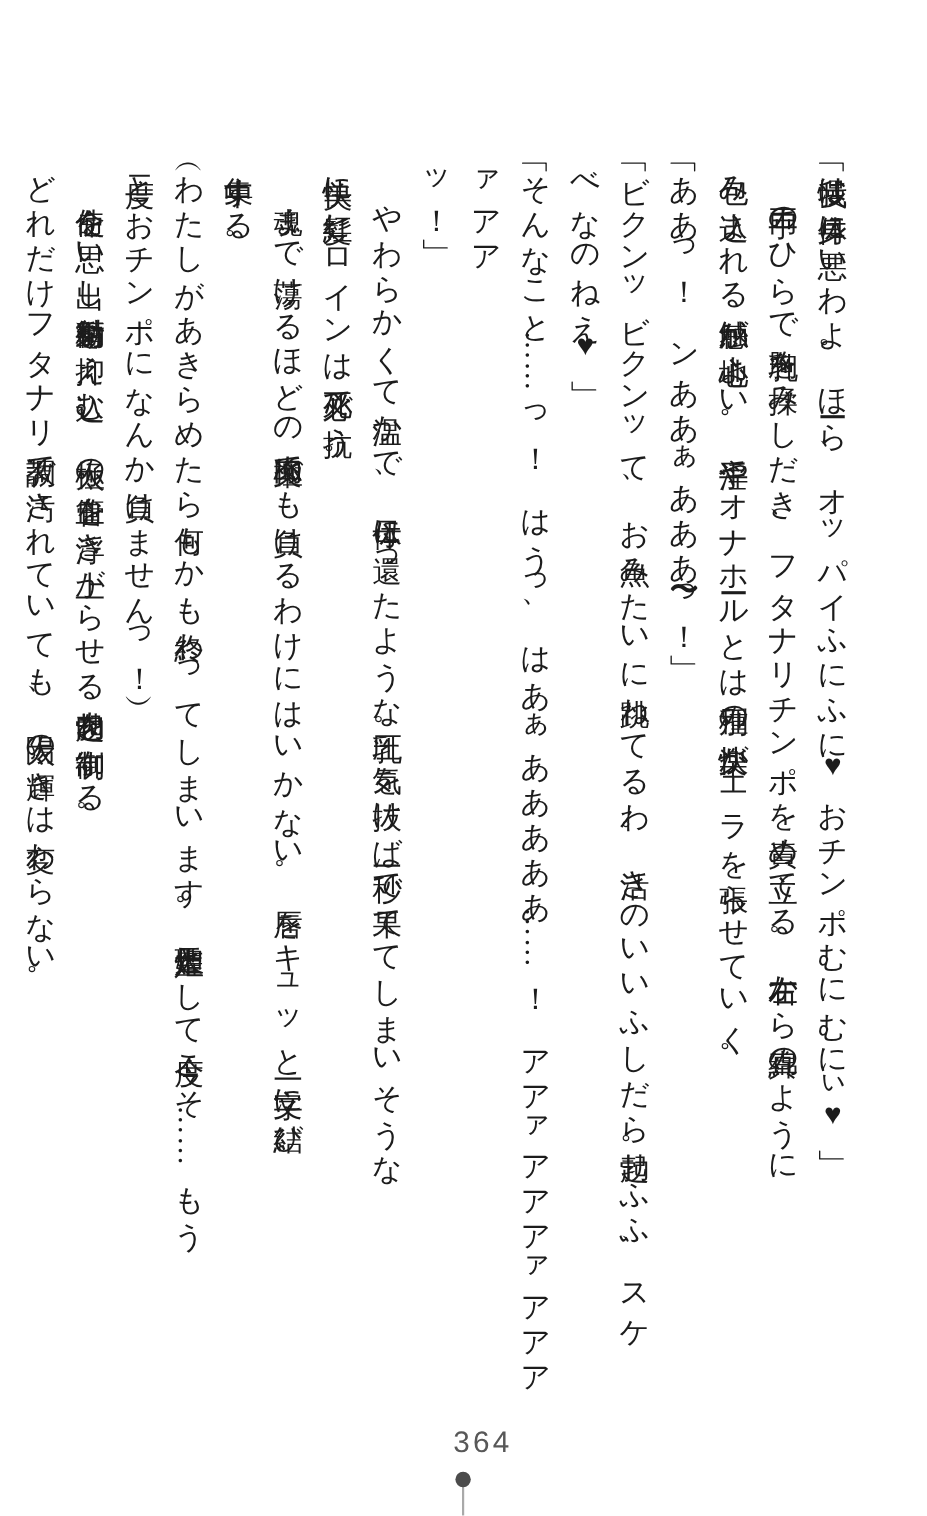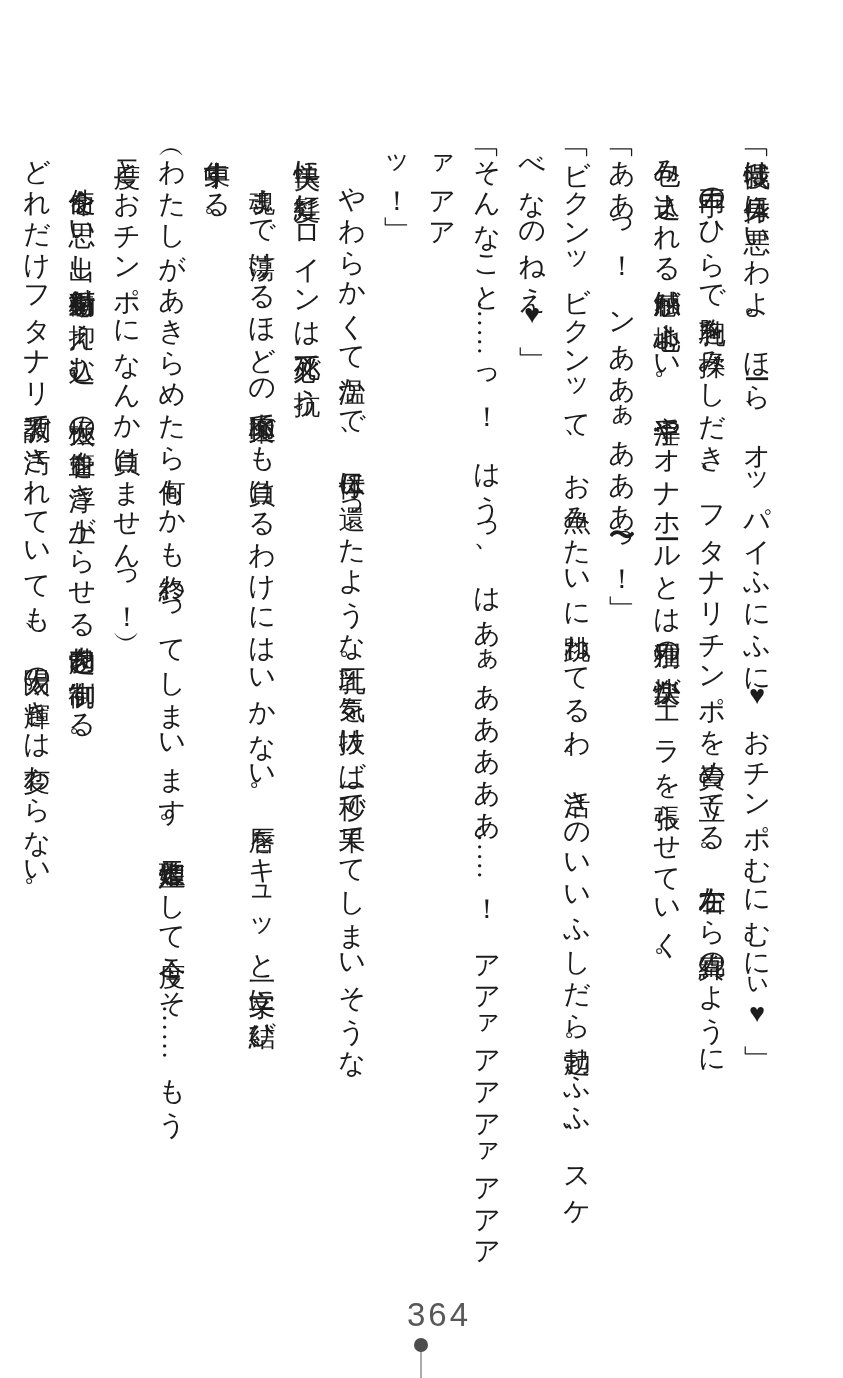--- a/index.html
+++ b/index.html
@@ -42,21 +42,21 @@
     height: 110px;
     pointer-events: none;
   }
   .page-number {
     position: absolute;
     left: 0;
     right: 0;
     top: 28px;
     text-align: center;
     font-family: "Liberation Sans", "DejaVu Sans", sans-serif;
-    font-size: 33px;
+    font-size: 27px;
     letter-spacing: 3px;
     color: #585858;
     font-weight: 300;
     padding-left: 35px;
   }
   .ornament-dot {
     position: absolute;
     left: 414px;
     top: 70px;
     width: 14px;

